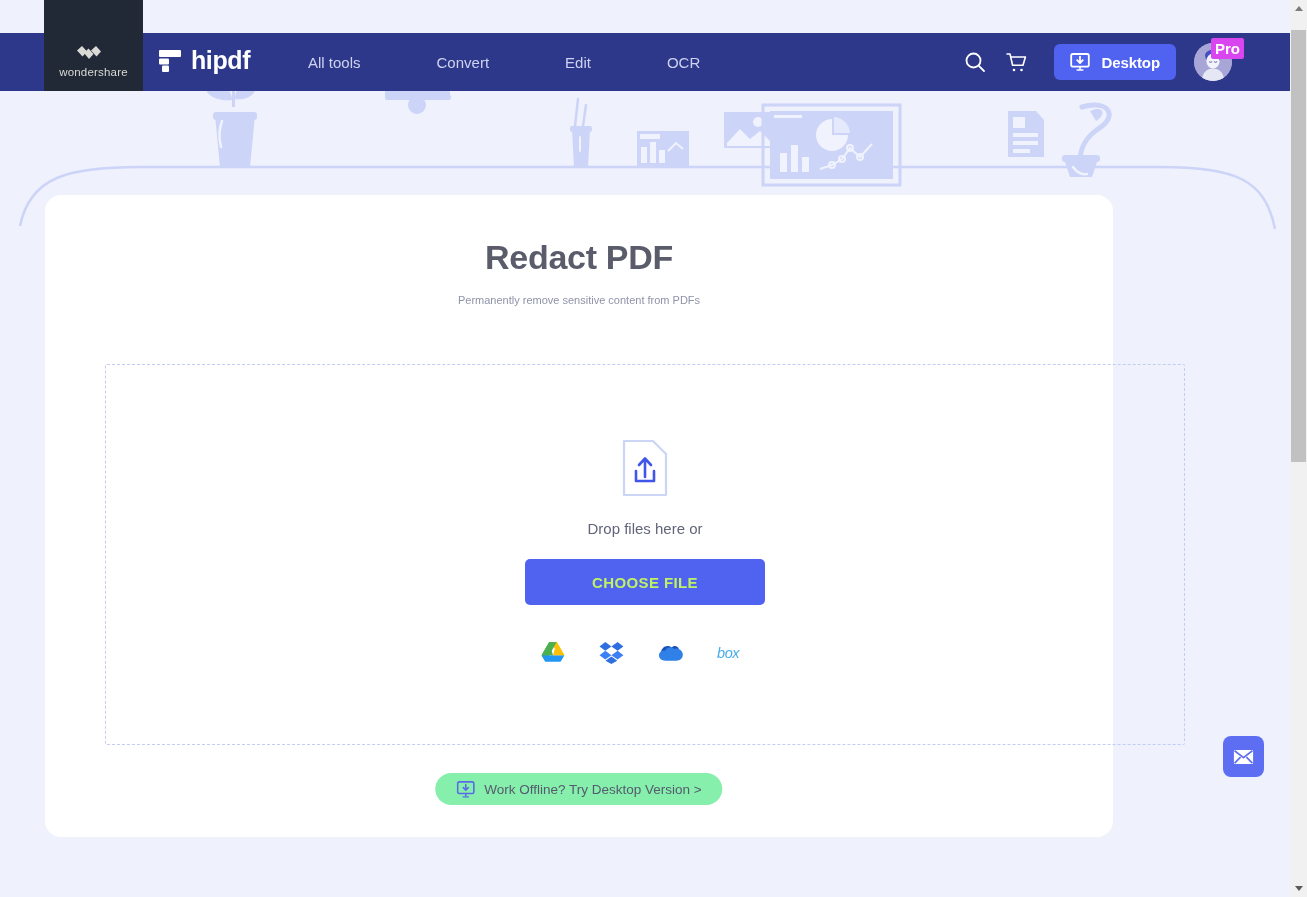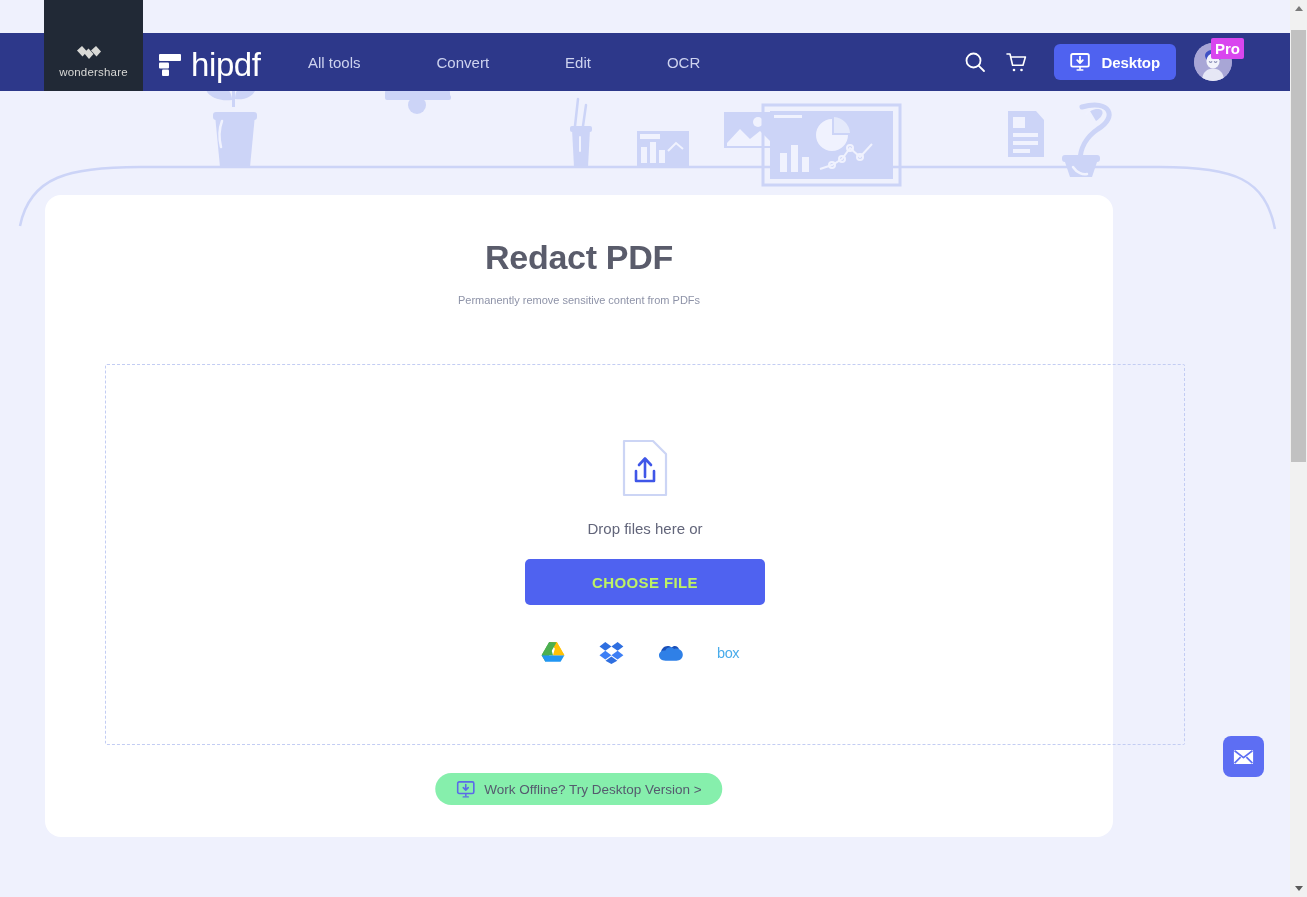--- a/index.html
+++ b/index.html
@@ -59,21 +59,21 @@
     letter-spacing: .2px;
     white-space: nowrap;
   }
   .hipdf-logo {
     position: absolute;
     left: 158px; top: 15px;
     display: flex; align-items: center; gap: 9px;
   }
   .hipdf-mark { width: 24px; height: 24px; }
   .hipdf-word {
-    font-size: 33px; font-weight: 400; color: #ffffff;
+    font-size: 25px; font-weight: 700; color: #ffffff;
     letter-spacing: -.4px; line-height: 1;
   }
   .nav-links {
     position: absolute;
     left: 290px; top: 0;
     height: 58px;
     display: flex; align-items: center;
   }
   .nav-link {
     color: #ced3ef;
@@ -187,20 +187,21 @@
     font-weight: 700;
     letter-spacing: .4px;
     cursor: pointer;
     font-family: "Liberation Sans", sans-serif;
   }
   .cloud-row {
     margin-top: 34px;
     display: flex;
     align-items: center;
     gap: 33px;
+    font-style: italic;
   }
   .cloud-btn {
     width: 26px; height: 26px;
     display: flex; align-items: center; justify-content: center;
     cursor: pointer;
   }
 
   
   .offline-pill {
     position: absolute;

